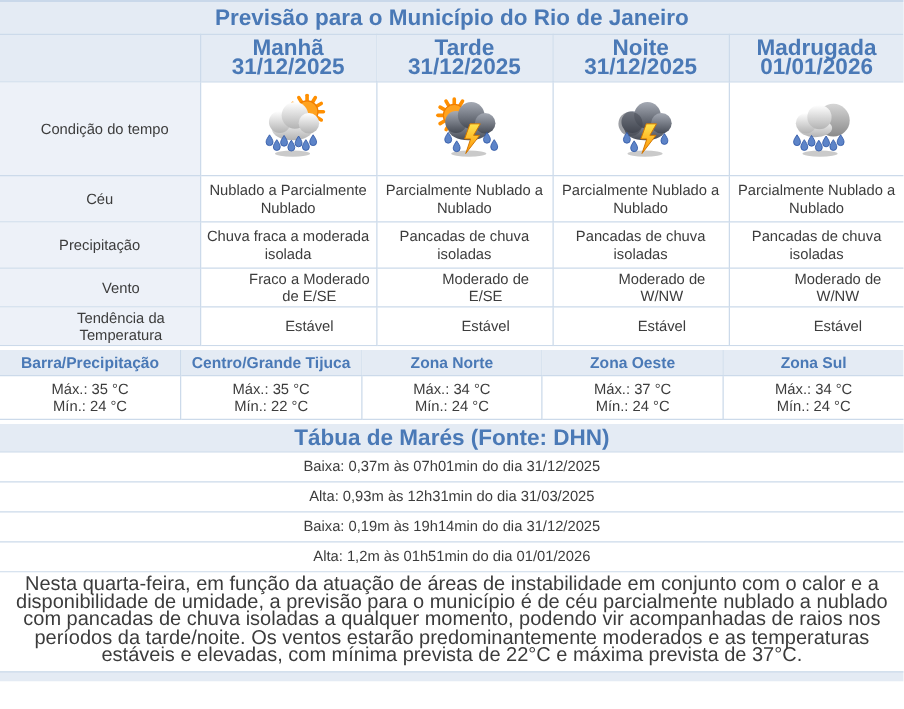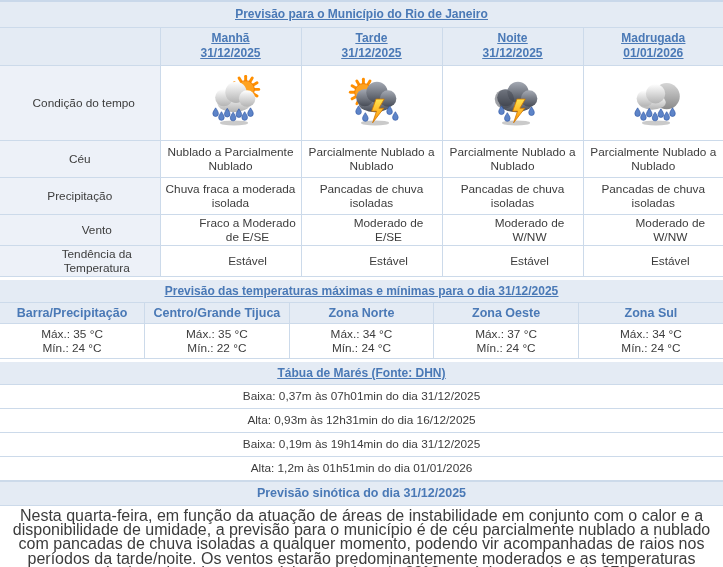--- a/index.html
+++ b/index.html
@@ -13,21 +13,21 @@
     font-family:"Liberation Sans", sans-serif;color:var(--text);
   }
   table{border-collapse:collapse;table-layout:fixed;width:723px;}
   td{border:1px solid var(--border);text-align:center;vertical-align:middle;
      font-size:11.8px;line-height:14px;padding:1px 4px;box-sizing:border-box;
      overflow:hidden;background:var(--white);}
   td:first-child{border-left:none;}
   td:last-child{border-right:none;}
   tr:first-child td{border-top:none;}
   .band td, .band{
-    background:var(--band-bg);color:var(--accent);font-weight:bold;font-size:12px;text-decoration:underline;
+    background:var(--band-bg);color:var(--accent);font-weight:bold;font-size:18px;
   }
   .r-title td{height:25px;}
   .r-head td{height:38px;line-height:15px;}
   .r-head .date{display:block;}
   .r-icons td{height:75px;padding-left:12px;}
   .r-ceu td,.r-prec td{height:37px;margin-left:16px;}
   .r-vento td,.r-tend td{height:24px;padding-left:38px;}
   td.lbl{background:var(--label-bg);}
   .gap{height:3px;background:#fff;}
   .temps .r-band td{height:23px;}
@@ -277,23 +277,20 @@
       <td>Estável</td>
       <td>Estável</td>
     </tr>
     </tbody>
   </table>
 
   <div class="gap"></div>
 
   <table class="temps">
     <tbody>
-    <tr class="band r-band">
-      <td colspan="5">Previsão das temperaturas máximas e mínimas para o dia 31/12/2025</td>
-    </tr>
     <tr class="r-zones">
       <td>Barra/Precipitação</td>
       <td>Centro/Grande Tijuca</td>
       <td>Zona Norte</td>
       <td>Zona Oeste</td>
       <td>Zona Sul</td>
     </tr>
     <tr class="r-vals">
       <td>
             <div>Máx.: 35 °C</div>
@@ -323,28 +320,27 @@
 
   <table class="tides">
     <tbody>
     <tr class="band r-band">
       <td>Tábua de Marés (Fonte: DHN)</td>
     </tr>
     <tr class="r-tide">
           <td>Baixa: 0,37m às 07h01min do dia 31/12/2025</td>
         </tr>
     <tr class="r-tide">
-          <td>Alta: 0,93m às 12h31min do dia 16/12/2025</td>
+          <td>Alta: 0,93m às 12h31min do dia 31/03/2025</td>
         </tr>
     <tr class="r-tide">
           <td>Baixa: 0,19m às 19h14min do dia 31/12/2025</td>
         </tr>
     <tr class="r-tide">
           <td>Alta: 1,2m às 01h51min do dia 01/01/2026</td>
         </tr>
     </tbody>
   </table>
 
-  <div class="syn-band">Previsão sinótica do dia 31/12/2025</div>
   <div class="syn-text">Nesta quarta-feira, em função da atuação de áreas de instabilidade em conjunto com o calor e a disponibilidade de umidade, a previsão para o município é de céu parcialmente nublado a nublado com pancadas de chuva isoladas a qualquer momento, podendo vir acompanhadas de raios nos períodos da tarde/noite. Os ventos estarão predominantemente moderados e as temperaturas estáveis e elevadas, com mínima prevista de 22°C e máxima prevista de 37°C.</div>
   <div class="bottom-band"></div>
 
 </div>
 
 </body></html>

